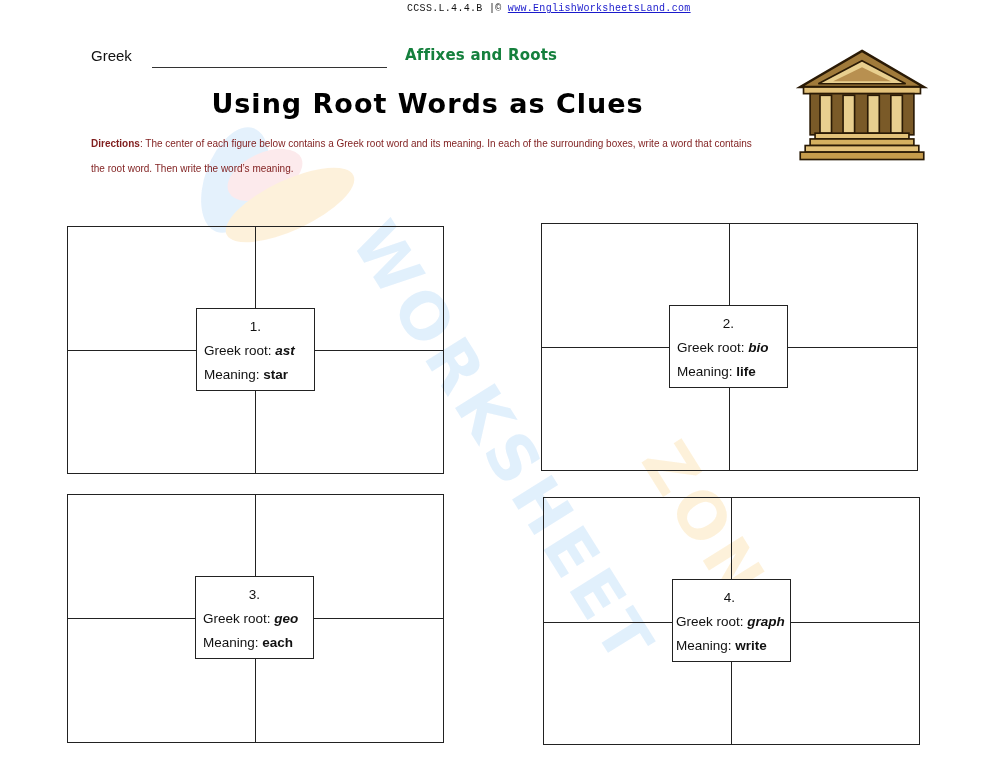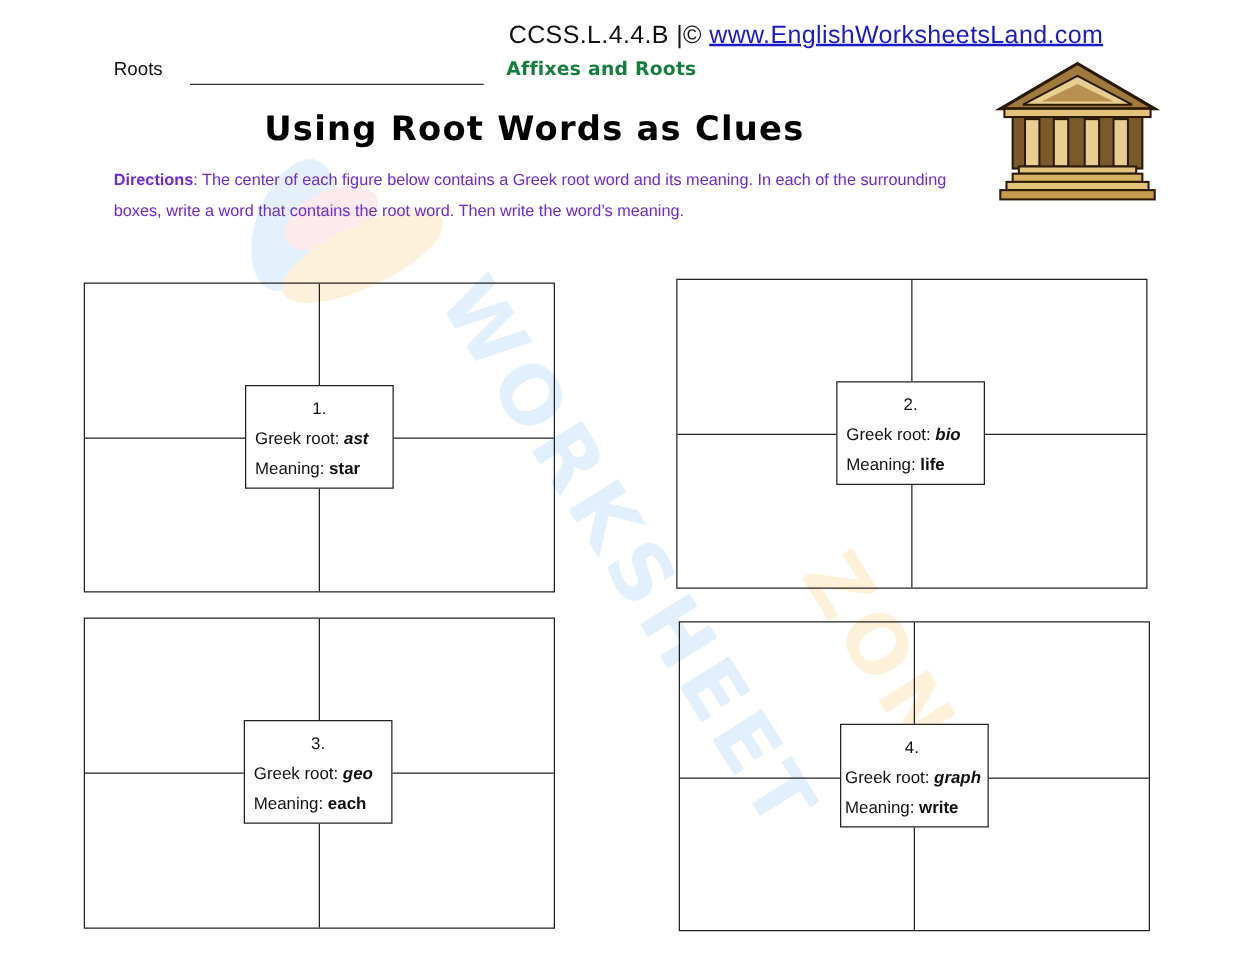--- a/index.html
+++ b/index.html
@@ -1,29 +1,29 @@
 <!DOCTYPE html>
 <html><head>
 <meta charset="utf-8">
 <style>
   html, body { margin: 0; padding: 0; background: #ffffff; }
   body { width: 1000px; height: 772px; position: relative; overflow: hidden;
          font-family: "Liberation Sans", "DejaVu Sans", sans-serif; color: #111; }
   .abs { position: absolute; }
   .wm { position: absolute; pointer-events: none; }
-  .header-line { left: 407px; top: 17px; font-size: 20px; letter-spacing: 0.3px; color: #111;
-                 font-family: Liberation Sans, sans-serif; white-space: nowrap; }
+  .header-line { left: 407px; top: 3px; font-size: 10px; letter-spacing: 0.3px; color: #111;
+                 font-family: Liberation Mono, monospace; white-space: nowrap; }
   .header-line a { color: #1a1acc; text-decoration: underline; }
   .name-label { left: 91px; top: 47px; font-size: 15px; }
   .name-line { left: 152px; top: 67px; width: 235px; border-bottom: 1.4px solid #333; }
   .subject { left: 405px; top: 46px; font-size: 15px; font-weight: bold; color: #15803d;
              font-family: "DejaVu Sans", sans-serif; letter-spacing: 0.2px; }
   .title { left: 0; width: 855px; top: 88px; text-align: center; font-size: 27px; font-weight: bold;
            font-family: "DejaVu Sans", sans-serif; letter-spacing: 1px; color: #000; }
-  .directions { left: 91px; top: 131px; width: 670px; font-size: 13px; line-height: 25px; color: #6d28d9; }
+  .directions { left: 91px; top: 131px; width: 670px; font-size: 10px; line-height: 25px; color: #7f1d1d; }
   .directions b { font-weight: bold; }
   .temple { left: 792px; top: 36px; width: 140px; height: 140px; }
   .fig { position: absolute; border: 1.6px solid #222; box-sizing: border-box; }
   .fig .vline { position: absolute; top: 0; bottom: 0; width: 0; border-left: 1.6px solid #222; }
   .fig .hline { position: absolute; left: 0; right: 0; height: 0; border-top: 1.6px solid #222; }
   .center { position: absolute; background: #fff; border: 1.6px solid #222; box-sizing: border-box;
             width: 119px; height: 83px; font-size: 13.5px; padding: 6px 0 0 7px; line-height: 24px; }
   .center .num { text-align: center; padding-right: 7px; }
   .center b { font-weight: bold; }
   .center i { font-weight: bold; font-style: italic; margin-top: 40px; }
@@ -38,21 +38,21 @@
     <ellipse cx="290" cy="205" rx="70" ry="25" fill="#fde6bf" transform="rotate(-25 290 205)"></ellipse>
   </g>
   <text x="350" y="240" font-family="DejaVu Sans, sans-serif" font-weight="bold" font-size="64" fill="#d8ebfb" opacity="0.75" transform="rotate(58 350 240)" letter-spacing="6">WORKSHEET</text>
   <text x="640" y="460" font-family="DejaVu Sans, sans-serif" font-weight="bold" font-size="64" fill="#fdeccb" opacity="0.7" transform="rotate(58 640 460)" letter-spacing="6">ZONE</text>
 </svg>
 
 <div class="abs header-line">
   <span>CCSS.L.4.4.B</span><span> |© </span><a>www.EnglishWorksheetsLand.com</a>
 </div>
 
-<div class="abs name-label">Roots</div>
+<div class="abs name-label">Greek</div>
 <div class="abs name-line"></div>
 <div class="abs subject">Affixes and Roots</div>
 
 <div class="abs title">Using Root Words as Clues</div>
 
 <div class="abs directions"><b>Directions</b><span>: The center of each figure below contains a Greek root word and its meaning. In each of the surrounding boxes, write a word that contains the root word. Then write the word’s meaning.</span></div>
 
 <svg class="abs temple" viewBox="0 0 170 150">
   <polygon points="85,8 160,52 10,52" fill="#a07a3a" stroke="#2a1a05" stroke-width="3"></polygon>
   <polygon points="85,20 138,48 32,48" fill="#e8cf8f" stroke="#2a1a05" stroke-width="2"></polygon>

